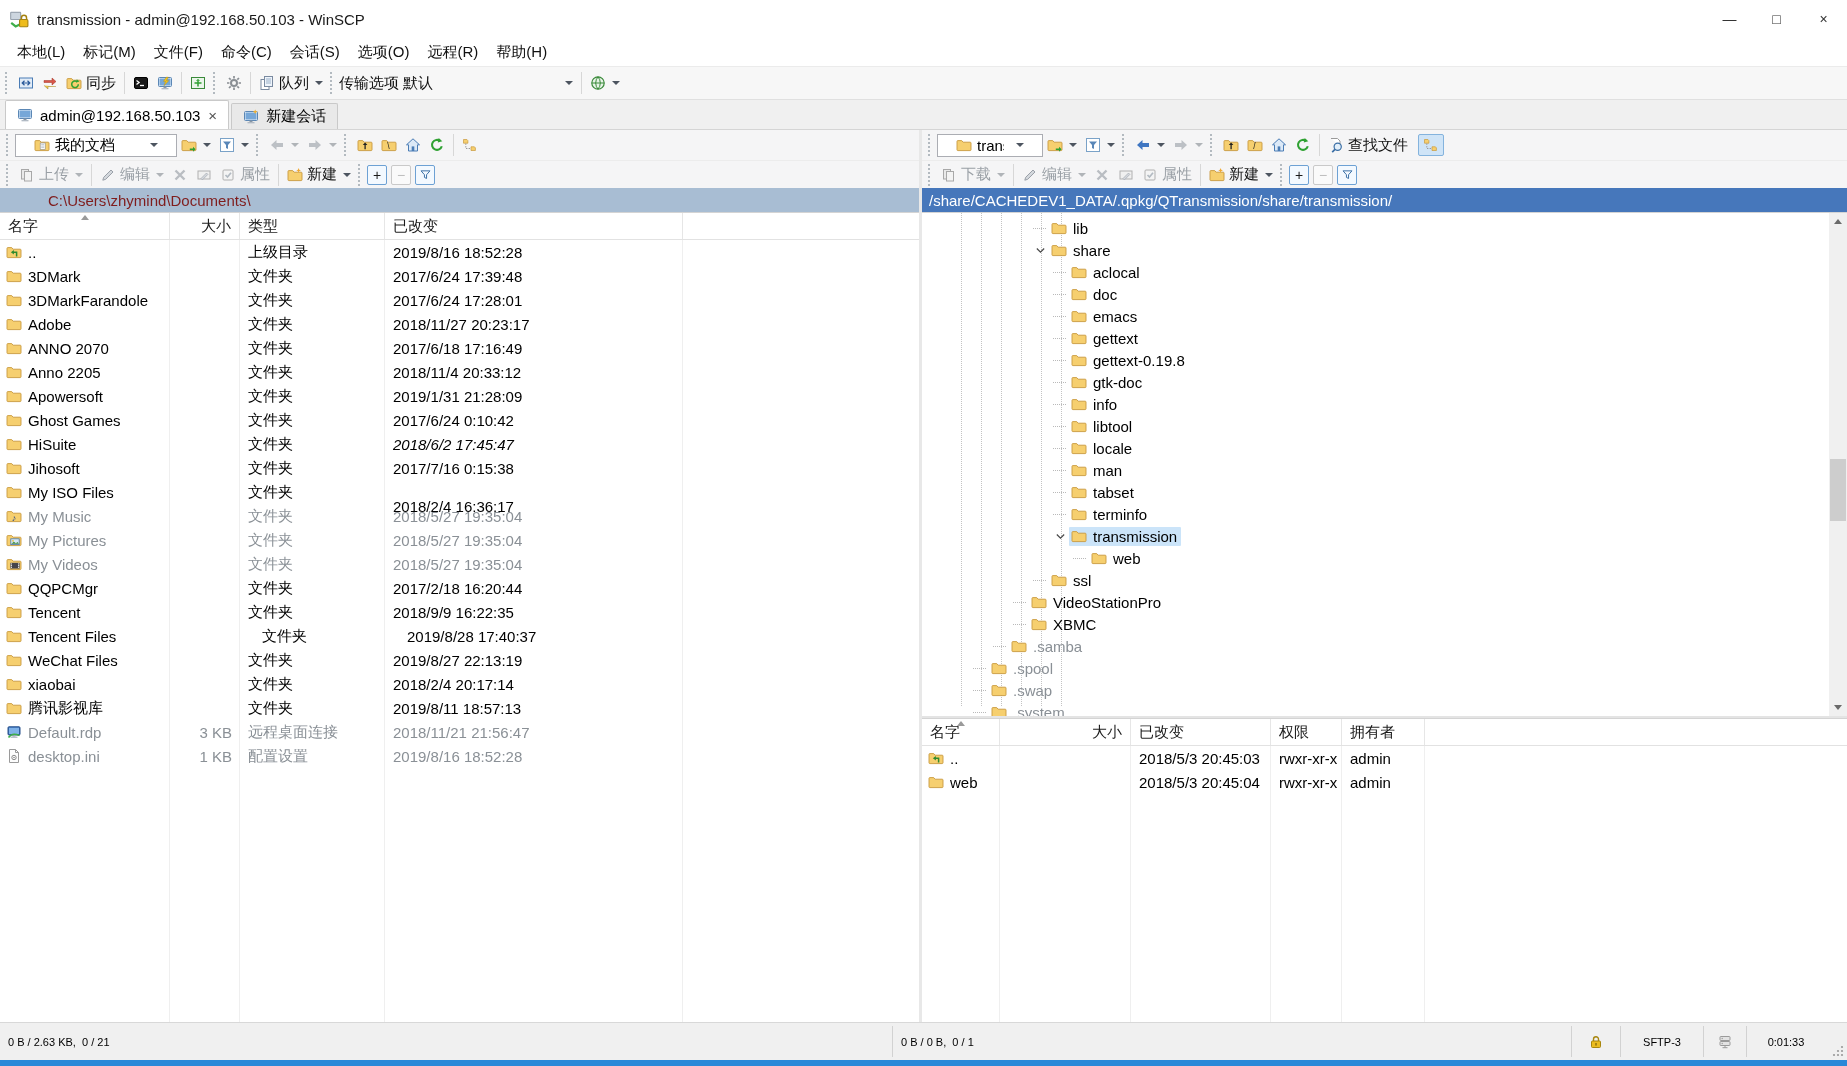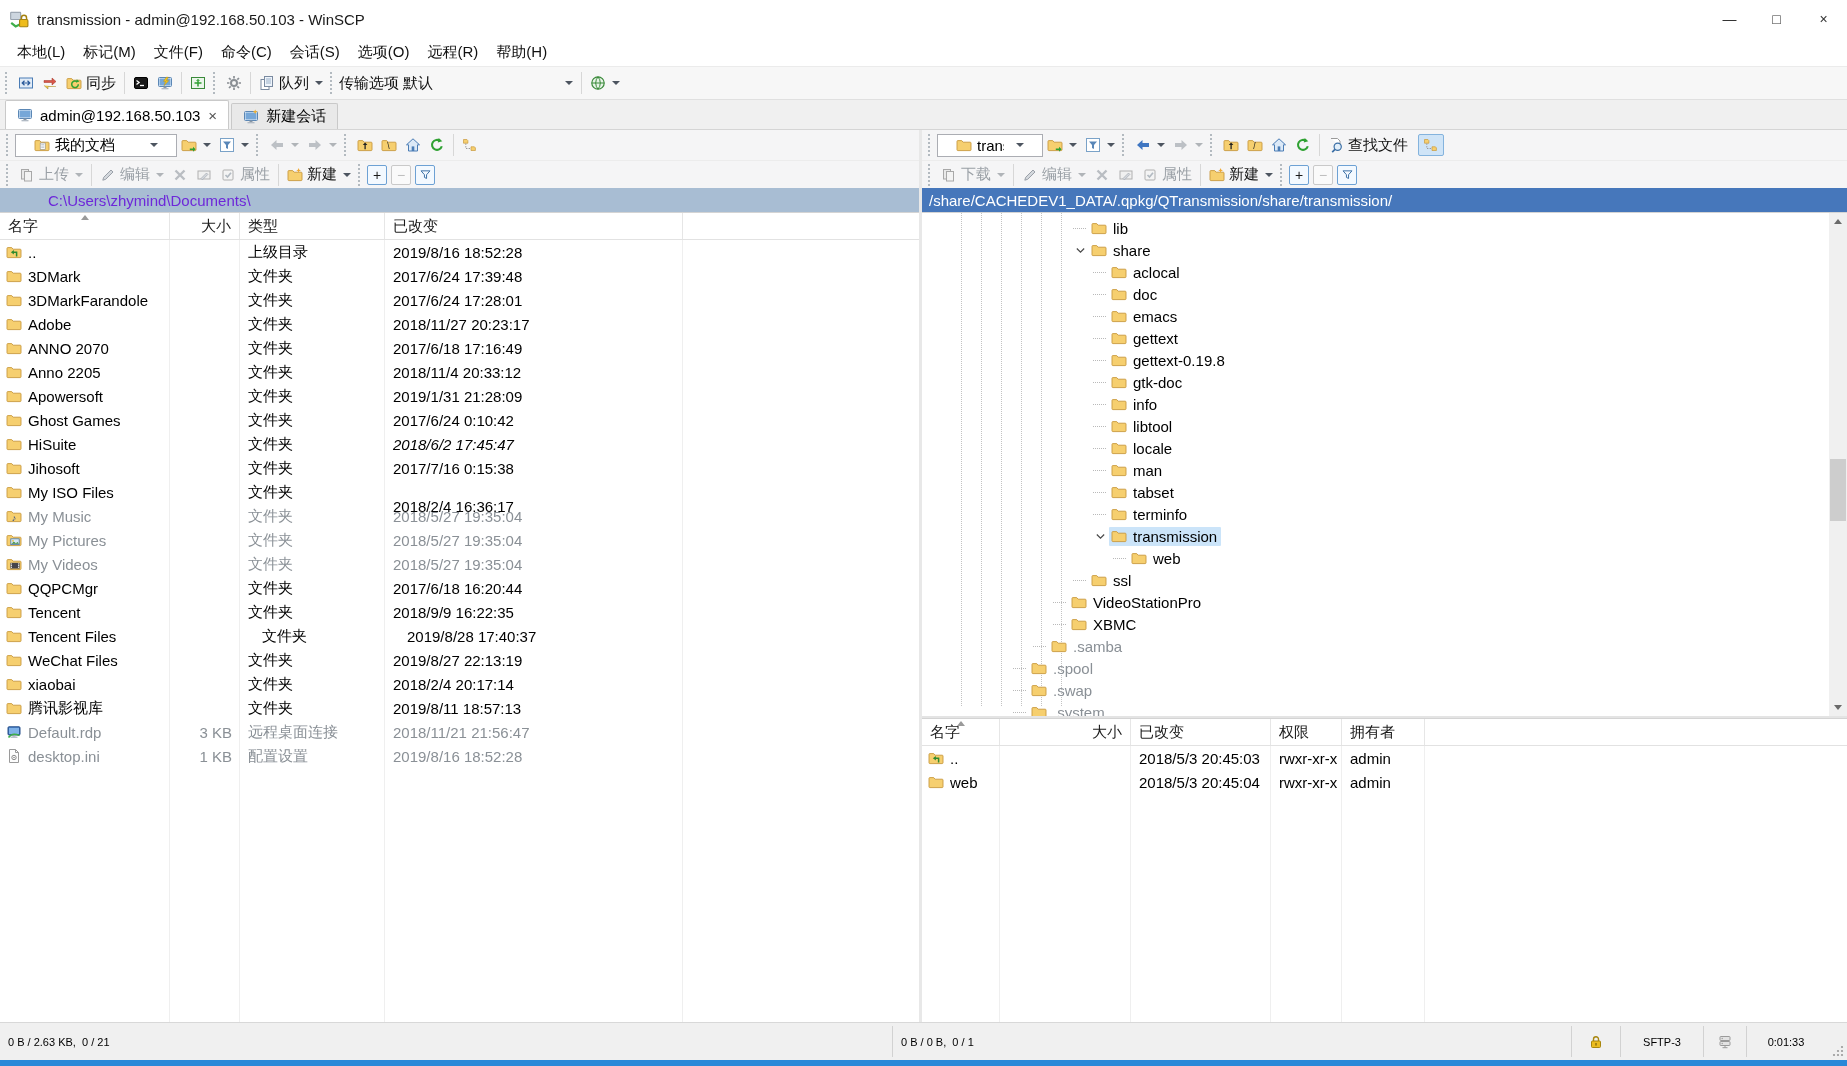--- a/index.html
+++ b/index.html
@@ -47,21 +47,21 @@
   .panel{display:flex; flex-direction:column; background:#fff;}
   .panel.left{width:919px;}
   .psplit{width:3px; background:#e8e8e8;}
   .panel.right{flex:1;}
   .ptool{display:flex; align-items:center; background:#f5f5f6; padding-left:3px;}
   .ptool1{height:30px;}
   .ptool2{height:28px; border-top:1px solid #ececec;}
   .combo{display:flex; align-items:center; background:#fff; border:1px solid #abadb3; height:23px; padding:0 18px; gap:5px;}
   .combo .sp{flex:1;}
   .pathbar{height:24px; display:flex; align-items:center; padding-left:7px; overflow:hidden; white-space:nowrap;}
-  .path-left{background:#a8bdd3; color:#6d28d9;padding-left:48px;}
+  .path-left{background:#a8bdd3; color:#7f1d1d;padding-left:48px;}
   .path-right{background:#4677bb; color:#fff;}
   .boxbtn{width:20px;height:20px; border:1px solid; display:flex; align-items:center; justify-content:center; border-radius:2px; font-size:14px; line-height:1; background:#fff;}
   .boxbtn.en{border-color:#6da1d4; background:#f3f9ff; color:#1a1a1a;}
   .boxbtn.dis{border-color:#c9c9c9; color:#bdbdbd; background:#fafafa;}
   .pressed{background:#cfe4f7; border:1px solid #84b3dd; border-radius:2px;}
 
   
   .flist{position:relative; background:#fff; border-top:1px solid #d4d4d4; overflow:hidden;}
   .flist.grow{flex:1;}
   .fl-head{display:flex; height:27px; border-bottom:1px solid #e2e2e2; position:relative; z-index:2; background:#fff;}
@@ -71,21 +71,21 @@
           border-left:4px solid transparent; border-right:4px solid transparent; border-bottom:5px solid #9a9a9a;}
   .fl-row{display:flex; height:24px; align-items:center; position:relative; z-index:1;}
   .fl-cell{padding:0 8px; overflow:hidden; white-space:nowrap;}
   .fl-cell.name{display:flex; align-items:center; gap:6px; padding-left:6px;}
   .fl-cell.right{text-align:right;}
   .gray, .gray .fl-cell{color:#8a9096;}
   .colline{position:absolute; top:27px; bottom:0; width:1px; background:#efefef; z-index:0;}
 
   
   .tree{position:relative; height:506px; background:#fff; border-top:1px solid #d4d4d4; border-bottom:2px solid #e4e4e4; overflow:hidden;}
-  .tree-rows{position:absolute; inset:0; padding-top:4px; z-index:1;padding-left:40px;}
+  .tree-rows{position:absolute; inset:0; padding-top:4px; z-index:1;}
   .tree-row{height:22px; display:flex; align-items:center;}
   .tr-core{display:flex; align-items:center; gap:6px; padding:1px 4px 1px 2px; border-radius:1px;}
   .tr-core.sel{background:#cbe4f9;}
   .tr-arrow{width:18px; display:flex; justify-content:center;}
   .hconn{width:13px; height:0; border-top:1px dotted #b9b9b9; margin-right:3px;}
   .tree-guide{position:absolute; top:0; bottom:10px; width:0; border-left:1px dotted #c3c3c3; z-index:0;}
   .vscroll{position:absolute; top:0; right:0; bottom:0; width:18px; background:#f0f0f0; z-index:3;}
   .sb-btn{height:17px; display:flex; align-items:center; justify-content:center;}
   .sb-btn.bottom{position:absolute; bottom:0; left:0; right:0;}
   .tri-up{width:0;height:0;border-left:4px solid transparent;border-right:4px solid transparent;border-bottom:5px solid #6a6a6a;}
@@ -646,21 +646,21 @@
           <div class="fl-cell name" style="width: 170px;">
             <span class="icon">
               <svg viewBox="0 0 16 16" width="16" height="16">
                 <path d="M1 4.4c0-.5.3-.8.8-.8h3.9l1.4 1.6h7.1c.5 0 .8.3.8.8v6.8c0 .5-.3.8-.8.8H1.8c-.5 0-.8-.3-.8-.8z" fill="#F6CF6F" stroke="#C8993E" stroke-width=".9"></path>
               </svg>
             </span>
             <span>QQPCMgr</span>
           </div>
           <div class="fl-cell right" style="width: 70px; text-align: right;"></div>
           <div class="fl-cell" style="width: 145px;">文件夹</div>
-          <div class="fl-cell" style="width: 298px;">2017/6/18 16:20:44</div>
+          <div class="fl-cell" style="width: 298px;">2017/2/18 16:20:44</div>
         </div>
         <div class="fl-row">
           <div class="fl-cell name" style="width: 170px;">
             <span class="icon">
               <svg viewBox="0 0 16 16" width="16" height="16">
                 <path d="M1 4.4c0-.5.3-.8.8-.8h3.9l1.4 1.6h7.1c.5 0 .8.3.8.8v6.8c0 .5-.3.8-.8.8H1.8c-.5 0-.8-.3-.8-.8z" fill="#F6CF6F" stroke="#C8993E" stroke-width=".9"></path>
               </svg>
             </span>
             <span>Tencent</span>
           </div>

